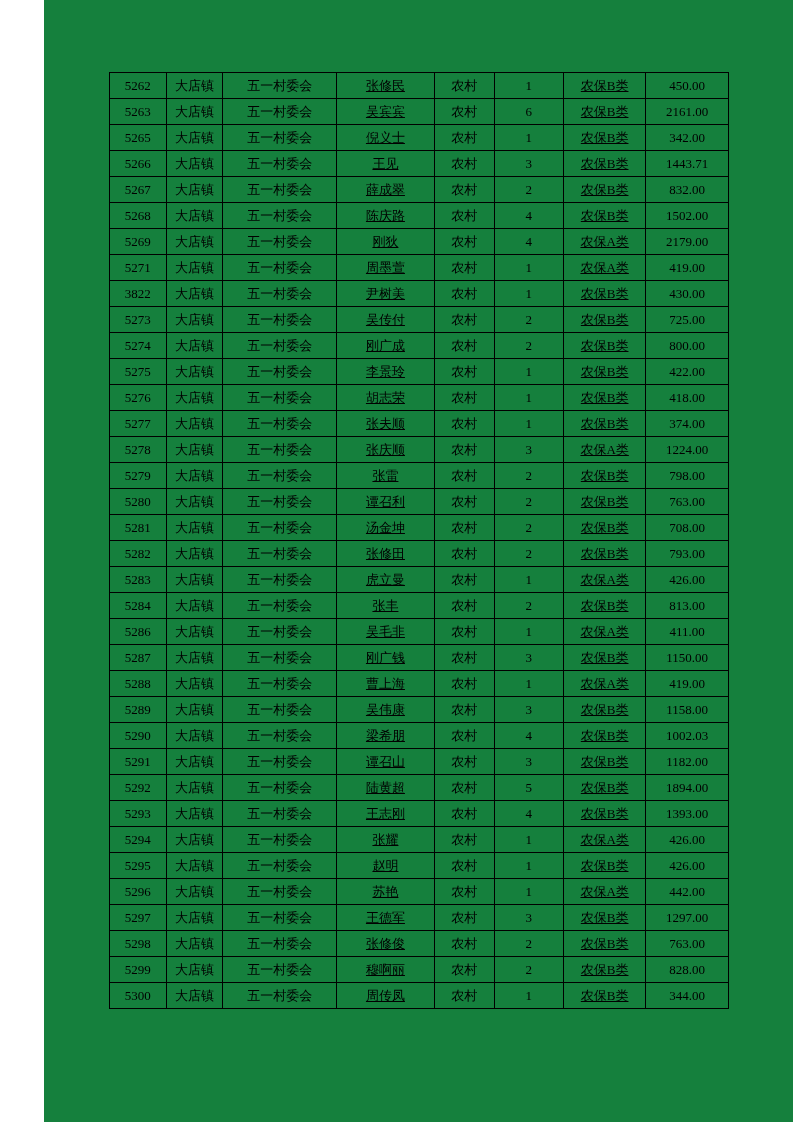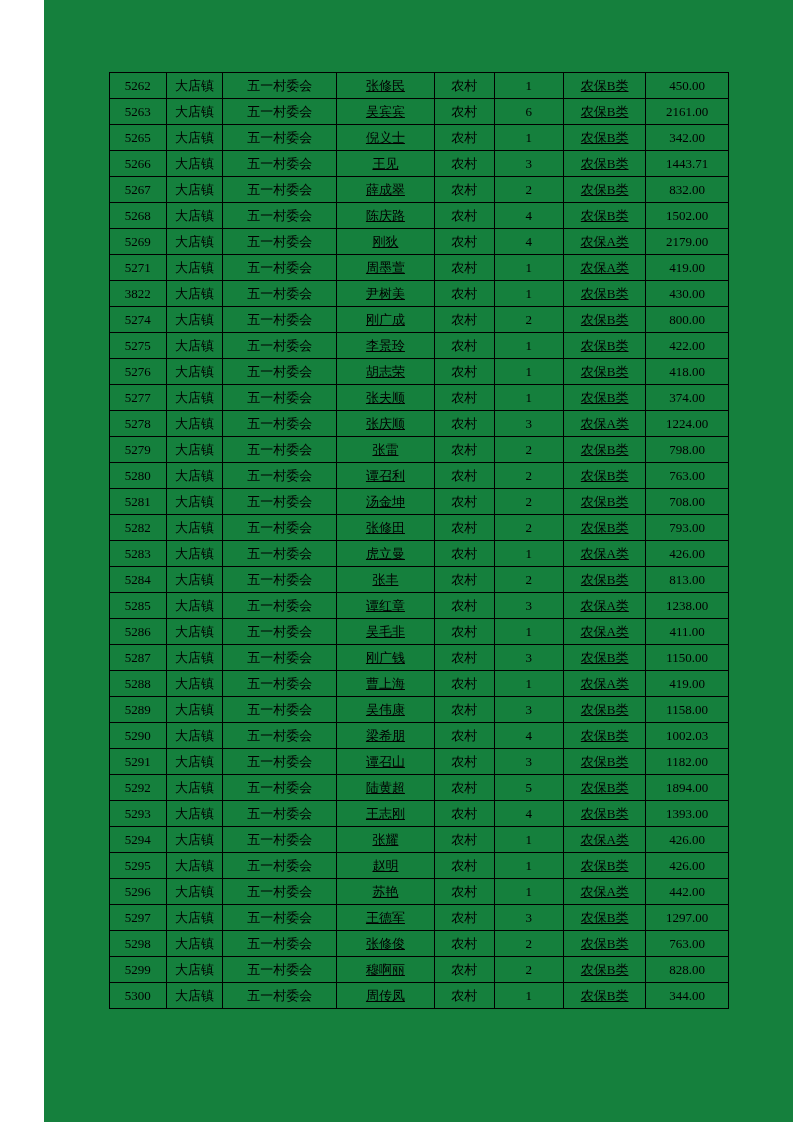--- a/index.html
+++ b/index.html
@@ -135,20 +135,30 @@
           <td class="col-serial">3822</td>
           <td class="col-town">大店镇</td>
           <td class="col-village">五一村委会</td>
           <td class="col-name">尹树美</td>
           <td class="col-residence">农村</td>
           <td class="col-count">1</td>
           <td class="col-insurance">农保B类</td>
           <td class="col-amount">430.00</td>
         </tr>
         <tr>
+          <td class="col-serial">5273</td>
+          <td class="col-town">大店镇</td>
+          <td class="col-village">五一村委会</td>
+          <td class="col-name">吴传付</td>
+          <td class="col-residence">农村</td>
+          <td class="col-count">2</td>
+          <td class="col-insurance">农保B类</td>
+          <td class="col-amount">725.00</td>
+        </tr>
+        <tr>
           <td class="col-serial">5274</td>
           <td class="col-town">大店镇</td>
           <td class="col-village">五一村委会</td>
           <td class="col-name">刚广成</td>
           <td class="col-residence">农村</td>
           <td class="col-count">2</td>
           <td class="col-insurance">农保B类</td>
           <td class="col-amount">800.00</td>
         </tr>
         <tr>
@@ -243,30 +253,20 @@
         </tr>
         <tr>
           <td class="col-serial">5284</td>
           <td class="col-town">大店镇</td>
           <td class="col-village">五一村委会</td>
           <td class="col-name">张丰</td>
           <td class="col-residence">农村</td>
           <td class="col-count">2</td>
           <td class="col-insurance">农保B类</td>
           <td class="col-amount">813.00</td>
-        </tr>
-        <tr>
-          <td class="col-serial">5285</td>
-          <td class="col-town">大店镇</td>
-          <td class="col-village">五一村委会</td>
-          <td class="col-name">谭红章</td>
-          <td class="col-residence">农村</td>
-          <td class="col-count">3</td>
-          <td class="col-insurance">农保A类</td>
-          <td class="col-amount">1238.00</td>
         </tr>
         <tr>
           <td class="col-serial">5286</td>
           <td class="col-town">大店镇</td>
           <td class="col-village">五一村委会</td>
           <td class="col-name">吴毛非</td>
           <td class="col-residence">农村</td>
           <td class="col-count">1</td>
           <td class="col-insurance">农保A类</td>
           <td class="col-amount">411.00</td>

